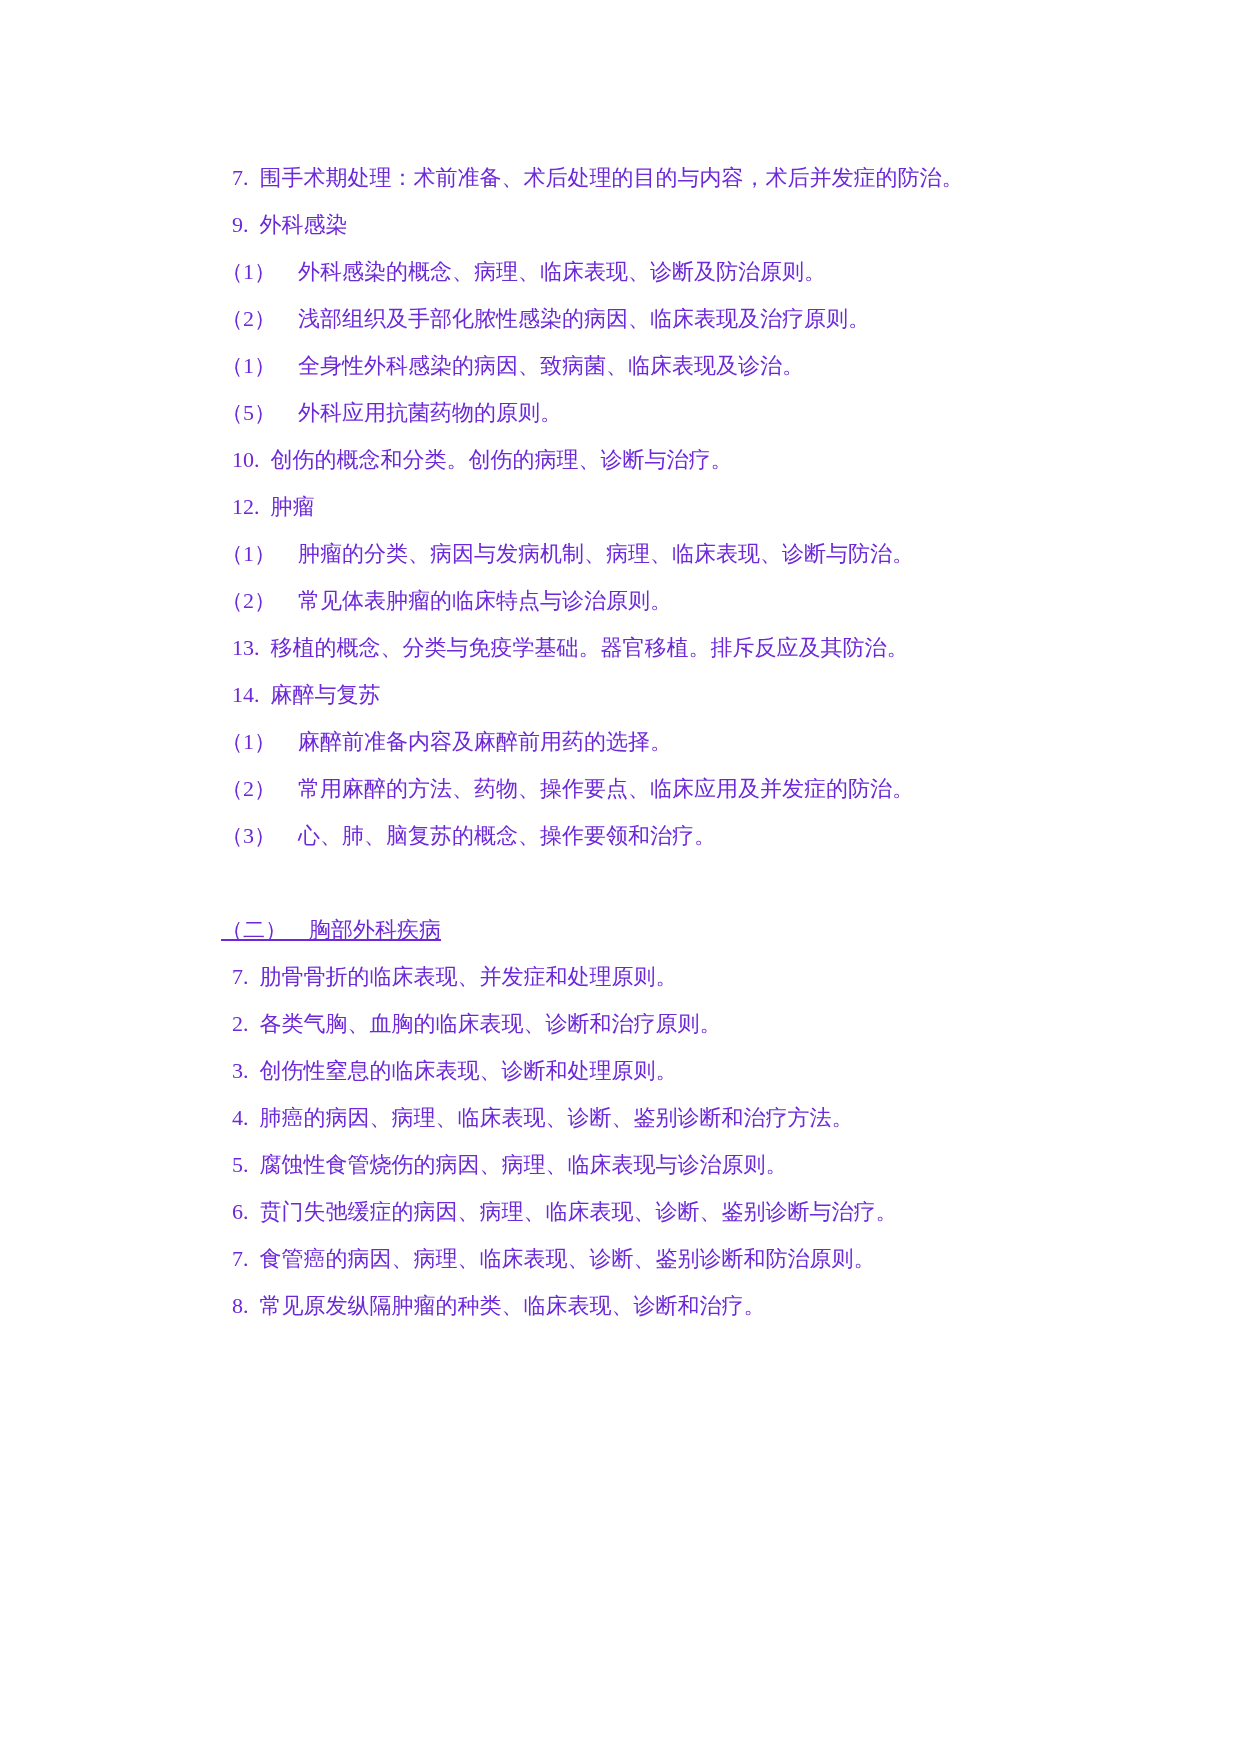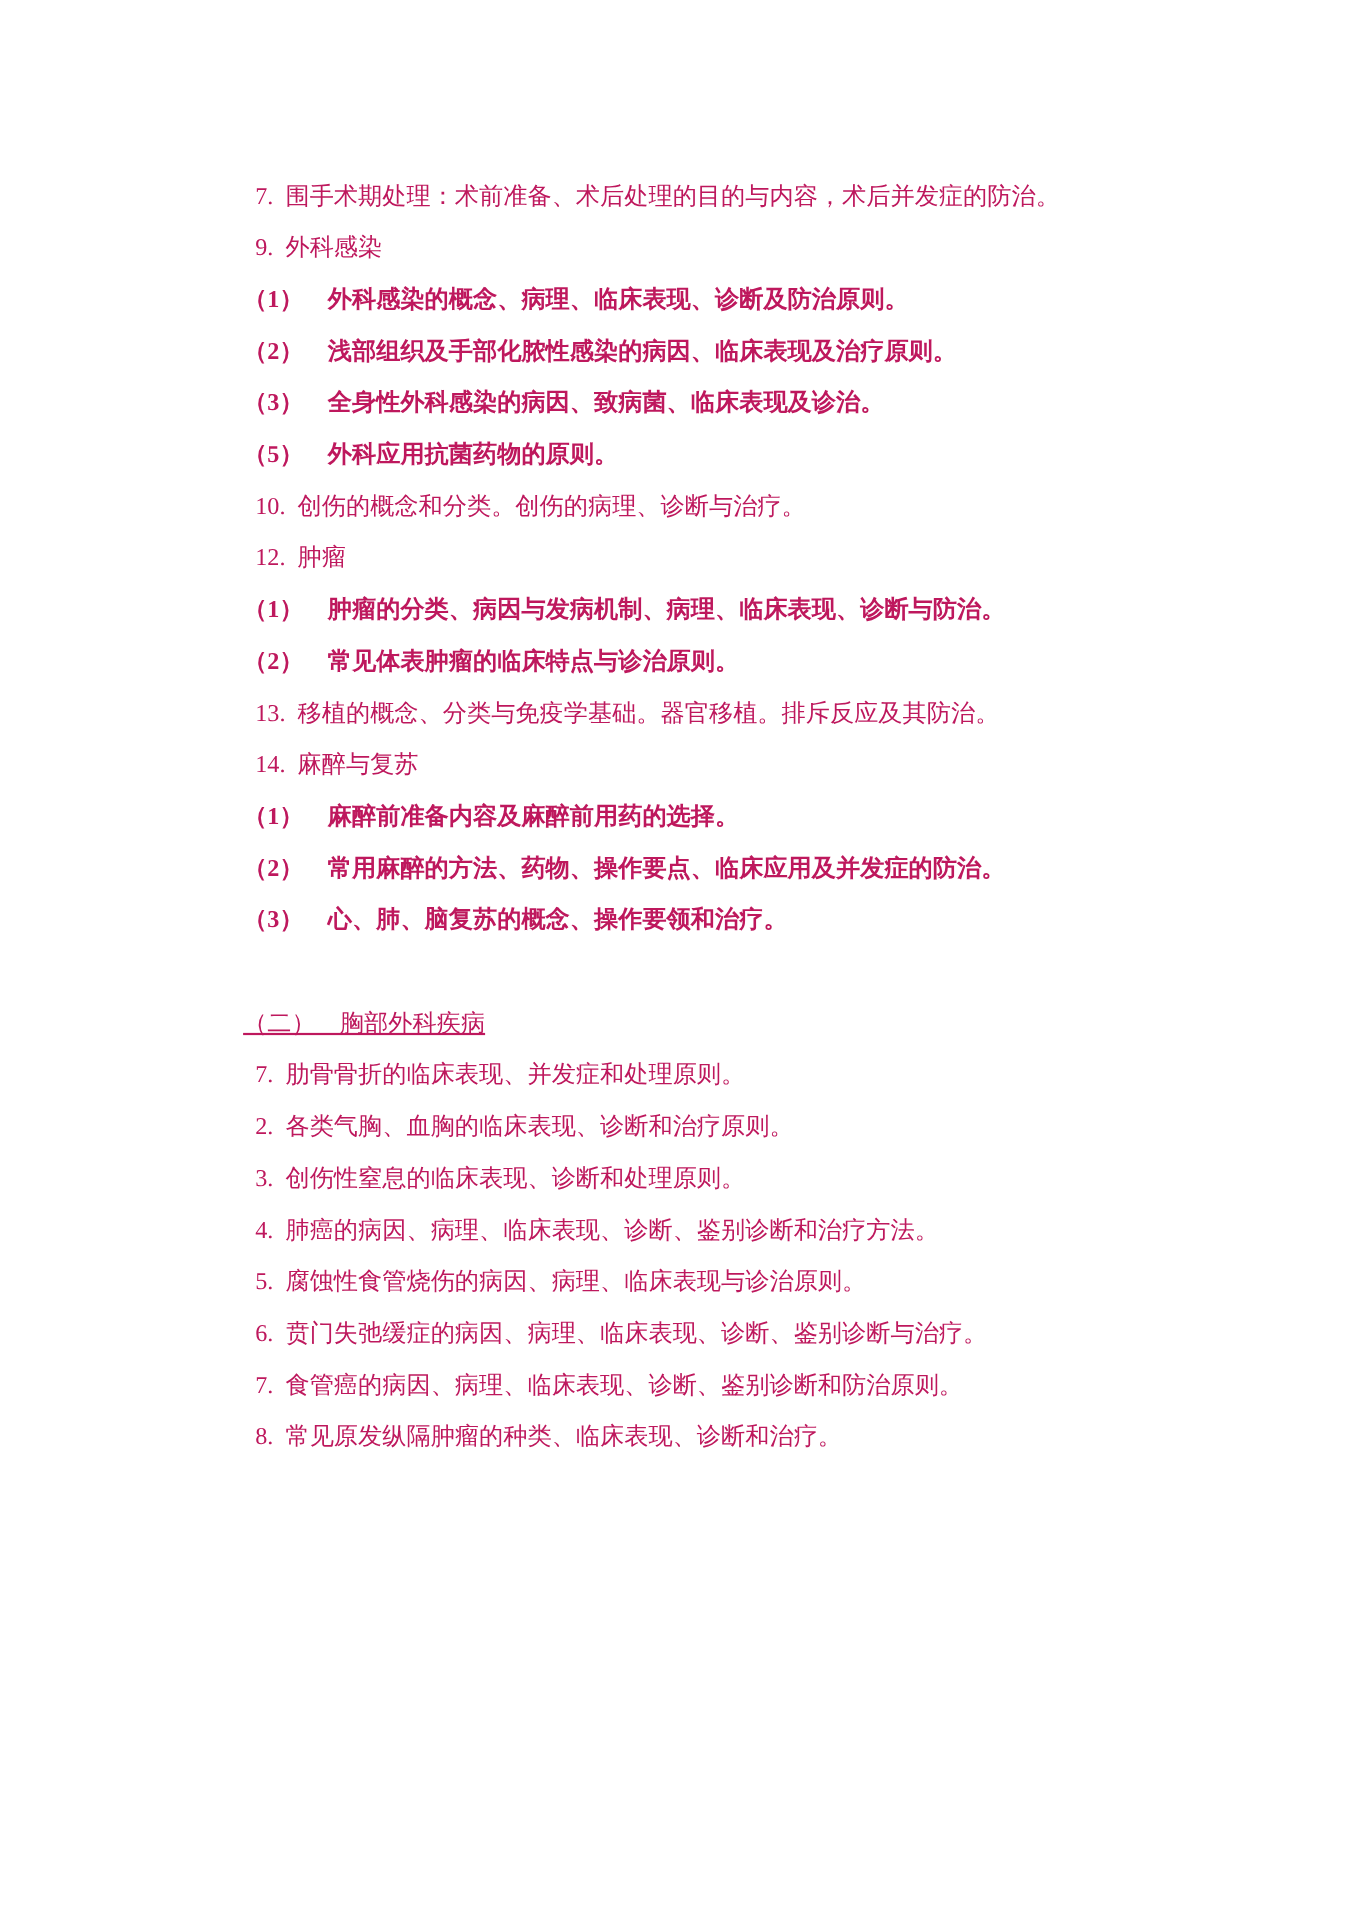--- a/index.html
+++ b/index.html
@@ -16,43 +16,43 @@
   .page {
     position: absolute;
     top: 154px;
     left: 188px;
     width: 912px;
   }
   .doc {
     font-family: "Liberation Serif", "DejaVu Serif", serif;
     font-size: 22px;
     line-height: 47px;
-    color: #be185d;
+    color: #6d28d9;
     text-align: left;
   }
   .doc p {
     margin: 0;
     padding: 0;
     white-space: pre-wrap;
   }
   .doc p.numbered { text-indent: 44px; }
-  .doc p.paren    { text-indent: 33px; font-weight: bold; }
+  .doc p.paren    { text-indent: 33px; }
   .doc p.heading  { text-indent: 33px; text-decoration: underline; }
   .doc p.spacer   { height: 47px; }
 </style>
 </head>
 <body>
 
 <div class="page">
   <div class="doc">
       <p class="numbered">7.  围手术期处理：术前准备、术后处理的目的与内容，术后并发症的防治。</p>
       <p class="numbered">9.  外科感染</p>
       <p class="paren">（1）　外科感染的概念、病理、临床表现、诊断及防治原则。</p>
       <p class="paren">（2）　浅部组织及手部化脓性感染的病因、临床表现及治疗原则。</p>
-      <p class="paren">（3）　全身性外科感染的病因、致病菌、临床表现及诊治。</p>
+      <p class="paren">（1）　全身性外科感染的病因、致病菌、临床表现及诊治。</p>
       <p class="paren">（5）　外科应用抗菌药物的原则。</p>
       <p class="numbered">10.  创伤的概念和分类。创伤的病理、诊断与治疗。</p>
       <p class="numbered">12.  肿瘤</p>
       <p class="paren">（1）　肿瘤的分类、病因与发病机制、病理、临床表现、诊断与防治。</p>
       <p class="paren">（2）　常见体表肿瘤的临床特点与诊治原则。</p>
       <p class="numbered">13.  移植的概念、分类与免疫学基础。器官移植。排斥反应及其防治。</p>
       <p class="numbered">14.  麻醉与复苏</p>
       <p class="paren">（1）　麻醉前准备内容及麻醉前用药的选择。</p>
       <p class="paren">（2）　常用麻醉的方法、药物、操作要点、临床应用及并发症的防治。</p>
       <p class="paren">（3）　心、肺、脑复苏的概念、操作要领和治疗。</p>

